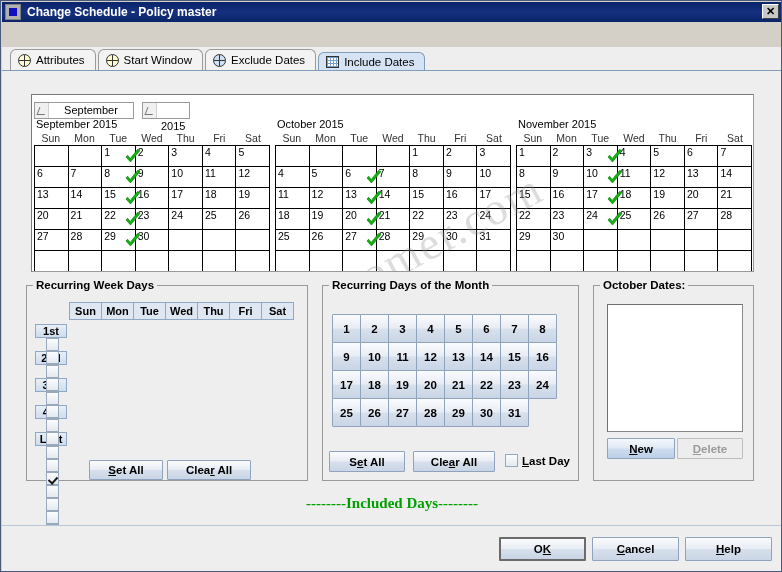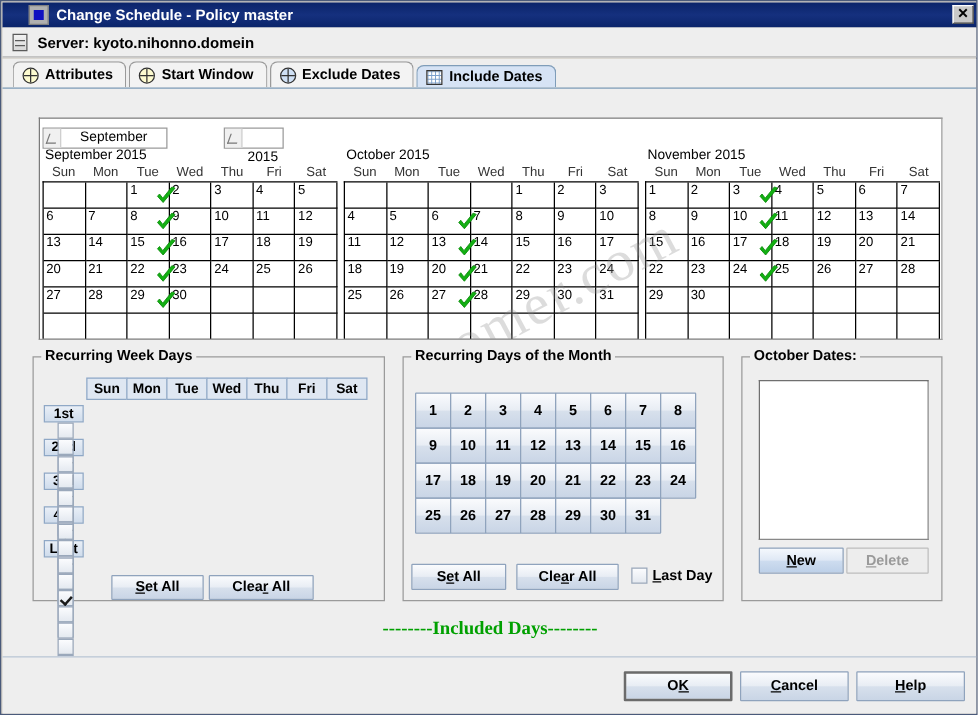--- a/index.html
+++ b/index.html
@@ -20,21 +20,21 @@
     border: 1px solid #4a5a7a;
     overflow: hidden;
   }
   
   .titlebar {
     position: absolute; left: 1px; top: 1px;
     width: 780px; height: 20px;
     background: linear-gradient(to bottom, #0a246a 0%, #15307e 50%, #0a246a 100%);
     display: flex; align-items: center;
     box-sizing: border-box;
-    padding-left: 21px;
+    padding-left: 3px;
   }
   .title-icon {
     width: 16px; height: 16px;
     background: #b0b0b0;
     border: 1px solid #808080;
     box-sizing: border-box;
     position: relative;
     flex: 0 0 auto;
   }
   .title-icon::after {
@@ -106,21 +106,21 @@
   .tab {
     height: 21px;
     display: flex; align-items: center;
     padding: 0 10px 0 7px;
     margin-right: 2px;
     box-sizing: border-box;
     background: #f3f3f3;
     border: 1px solid #9a9a9a;
     border-bottom: none;
     border-radius: 6px 6px 0 0;
-    font-weight: bold;
+    font-weight: normal;
     font-size: 11.5px;
     color: #000;
     cursor: default;
     white-space: nowrap;
   }
   .tab.active {
     background: #d6e3f5;
     border-color: #7f9db9;
     height: 18px;
   }
@@ -171,21 +171,20 @@
     background: #ffffff;
     border: 1px solid #9a9a9a;
     border-top-color: #7a7a7a; border-left-color: #7a7a7a;
     box-sizing: border-box;
     overflow: hidden;
   }
   .cal-toolbar {
     position: absolute; left: 2px; top: 2px;
     display: flex; align-items: center;
     height: 26px;
-    gap: 37px;
   }
   .spinner {
     height: 17px;
     border: 1px solid #9a9a9a;
     background: #ffffff;
     box-sizing: border-box;
     display: flex; align-items: center;
     margin-right: 8px;
     font-size: 11px;
     color: #000;
@@ -390,24 +389,20 @@
 <body>
 
 <div class="window">
 
   <div class="titlebar">
     <div class="title-icon"></div>
     <div class="title-text">Change Schedule - Policy master</div>
     <div class="title-close">✕</div>
   </div>
 
-  <div class="serverbar">
-    <div class="server-icon"></div>
-    <div class="server-text">Server: kyoto.nihonno.domein</div>
-  </div>
 
   <div class="tabstrip">
     <div class="tab">
       <span class="ico-globe"></span>
       <span class="tlabel">Attributes</span>
     </div>
     <div class="tab">
       <span class="ico-globe"></span>
       <span class="tlabel">Start Window</span>
     </div>

